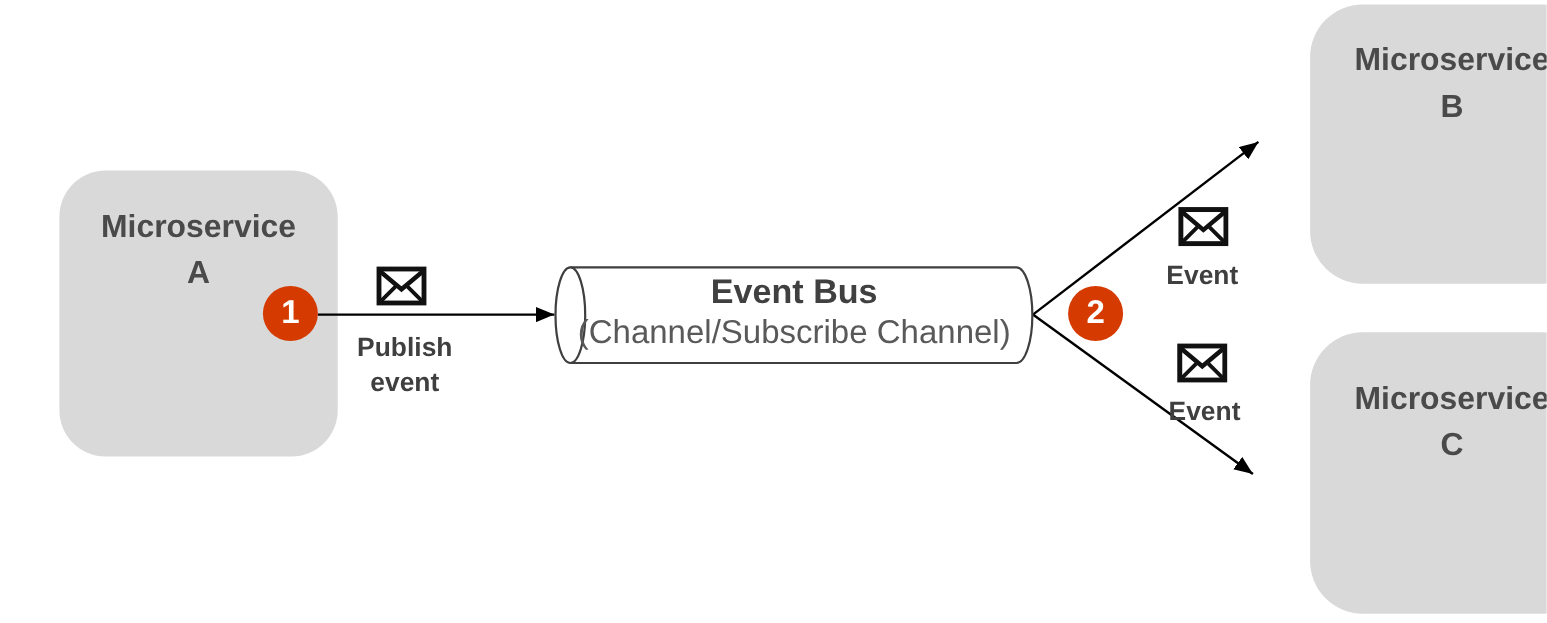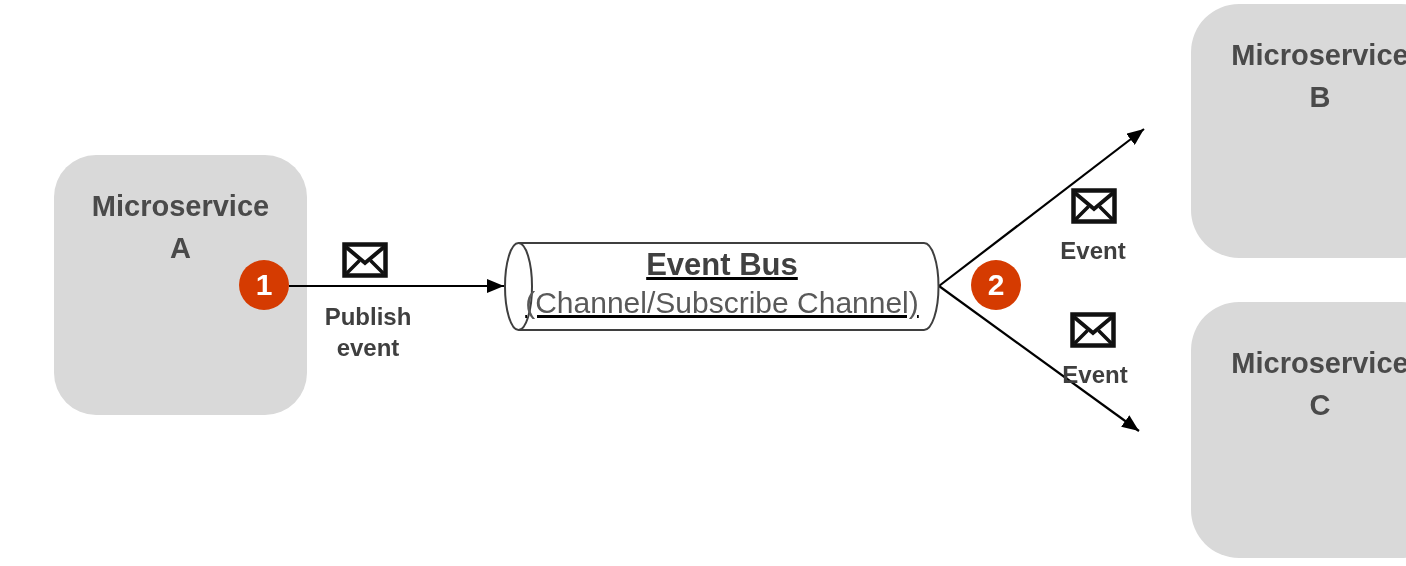--- a/index.html
+++ b/index.html
@@ -27,21 +27,21 @@
   .badge{
     position:absolute;z-index:3;width:50px;height:50px;border-radius:50%;
     background:var(--badge-bg);color:var(--badge-text);
     display:flex;align-items:center;justify-content:center;
     font-size:30px;font-weight:bold;
   }
   .badge-1{left:239px;top:260px;}
   .badge-2{left:971px;top:260px;}
 
   .bus-text{
-    position:absolute;z-index:2;left:510px;top:246px;width:424px;text-align:center;text-decoration:underline;
+    position:absolute;z-index:2;left:510px;top:246px;width:424px;text-align:center;
   }
   .bus-title{font-size:31px;font-weight:bold;color:var(--bus-title);line-height:38px;}
   .bus-subtitle{font-size:30px;font-weight:300;color:var(--bus-subtitle);line-height:38px;}
 
   .flow-label{
     position:absolute;z-index:2;text-align:center;white-space:pre-line;
     color:var(--label-text);font-weight:bold;font-size:24px;line-height:31px;margin-top:11px;
   }
   .label-publish{left:300px;top:290px;width:136px;text-align:center;}
   .label-event-b{left:1043px;top:224px;width:100px;}

